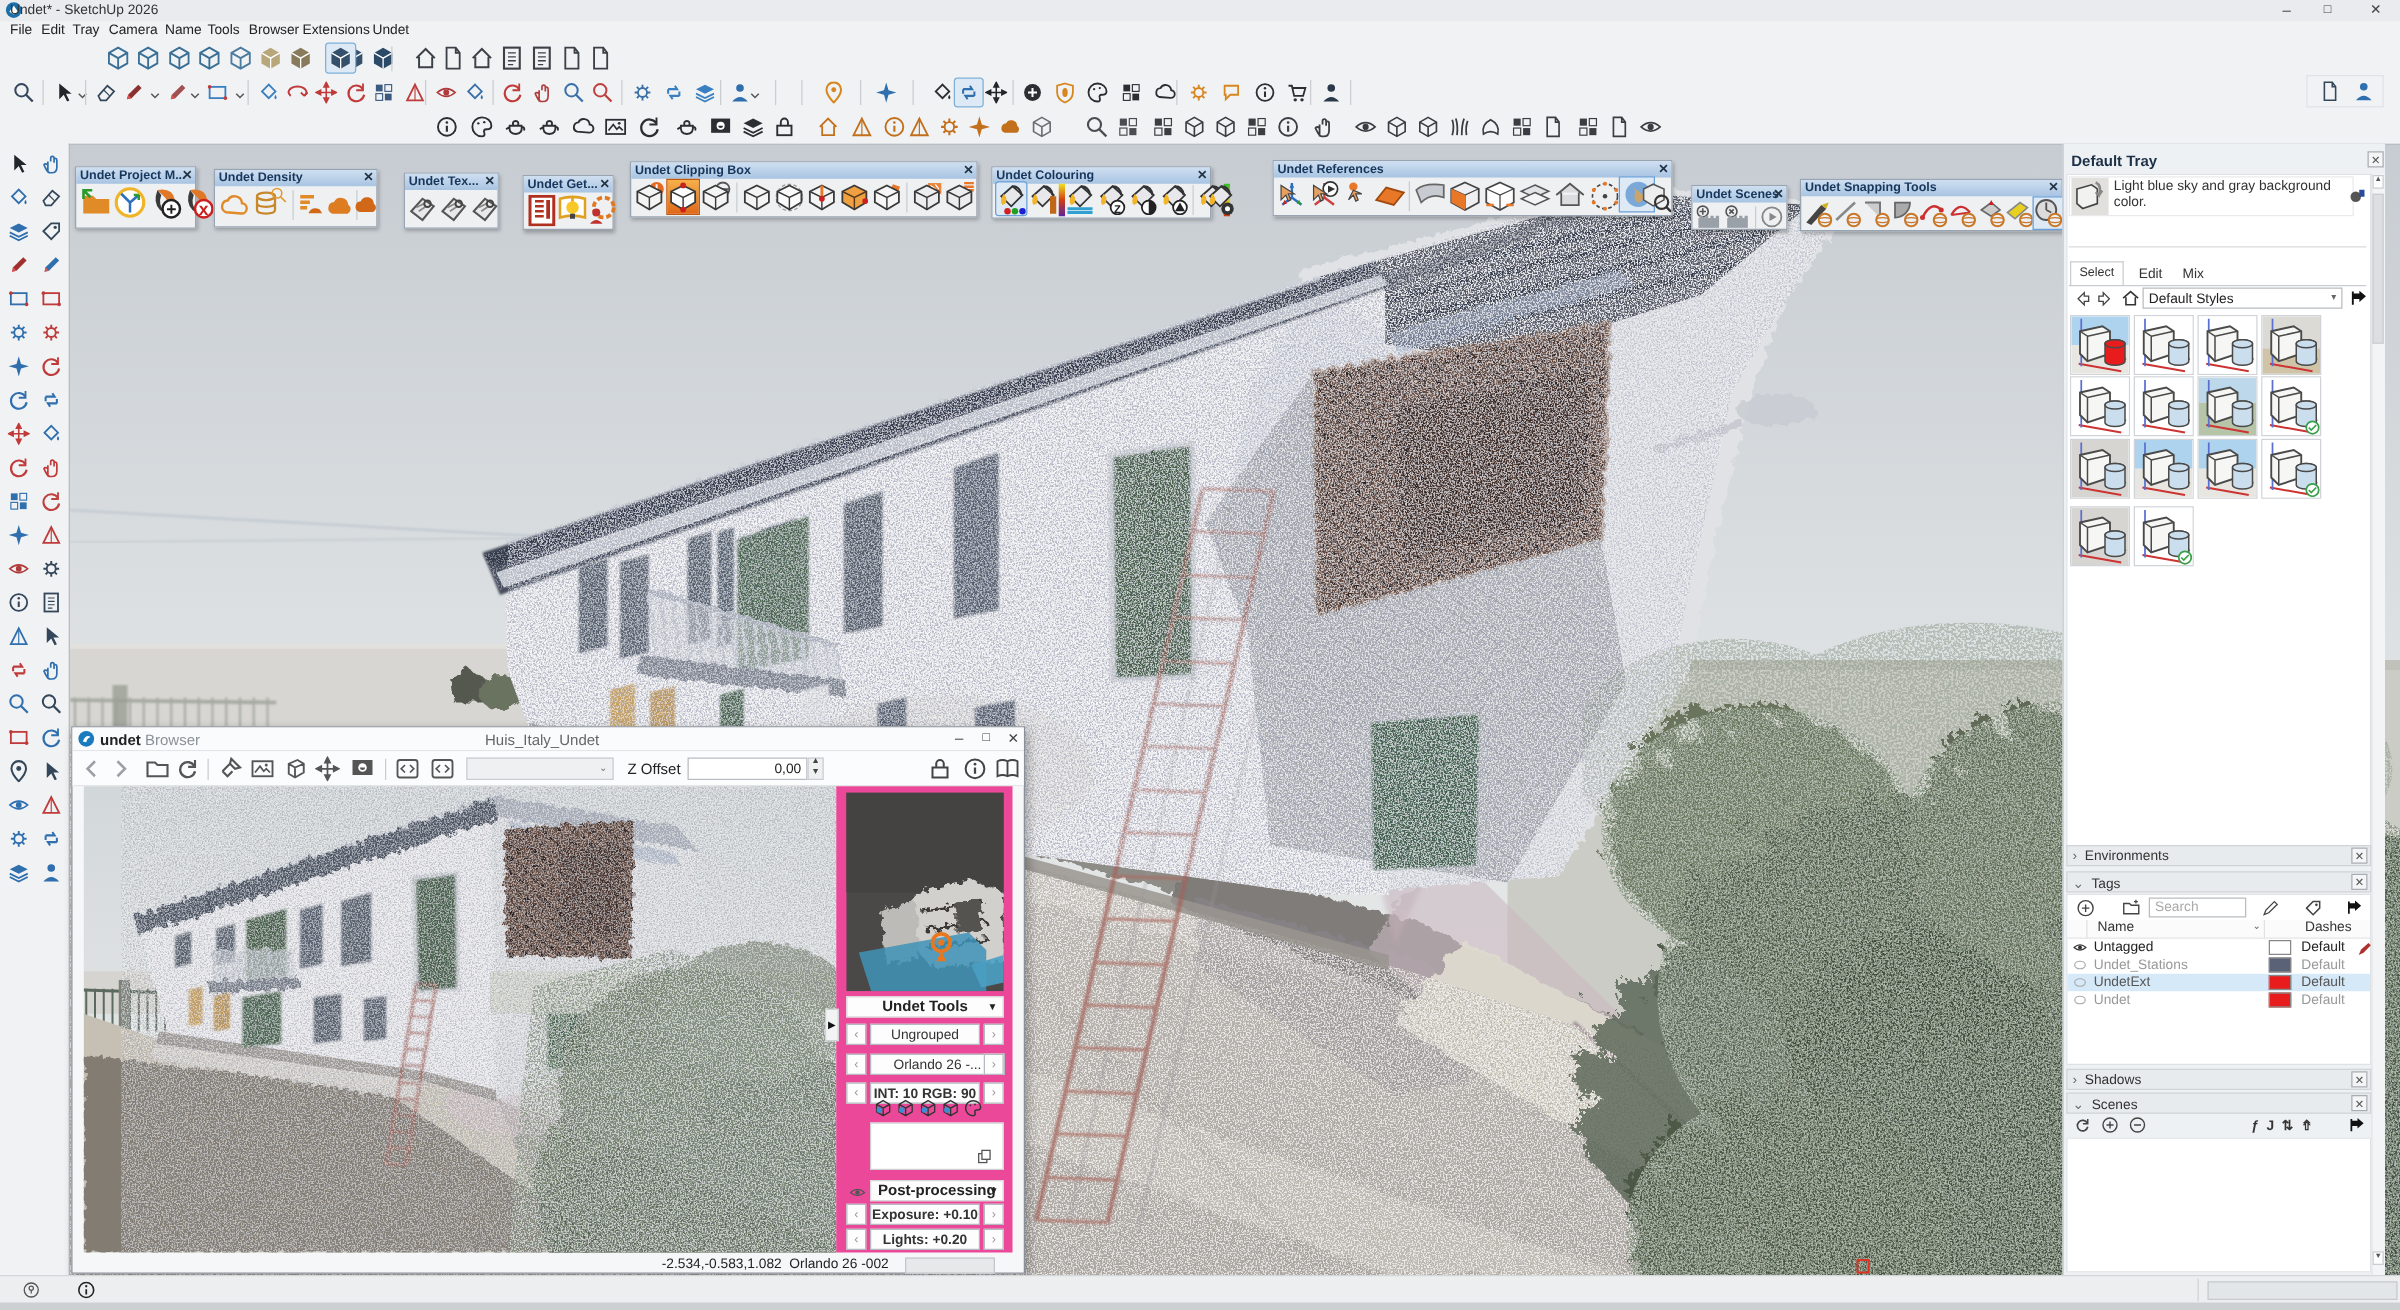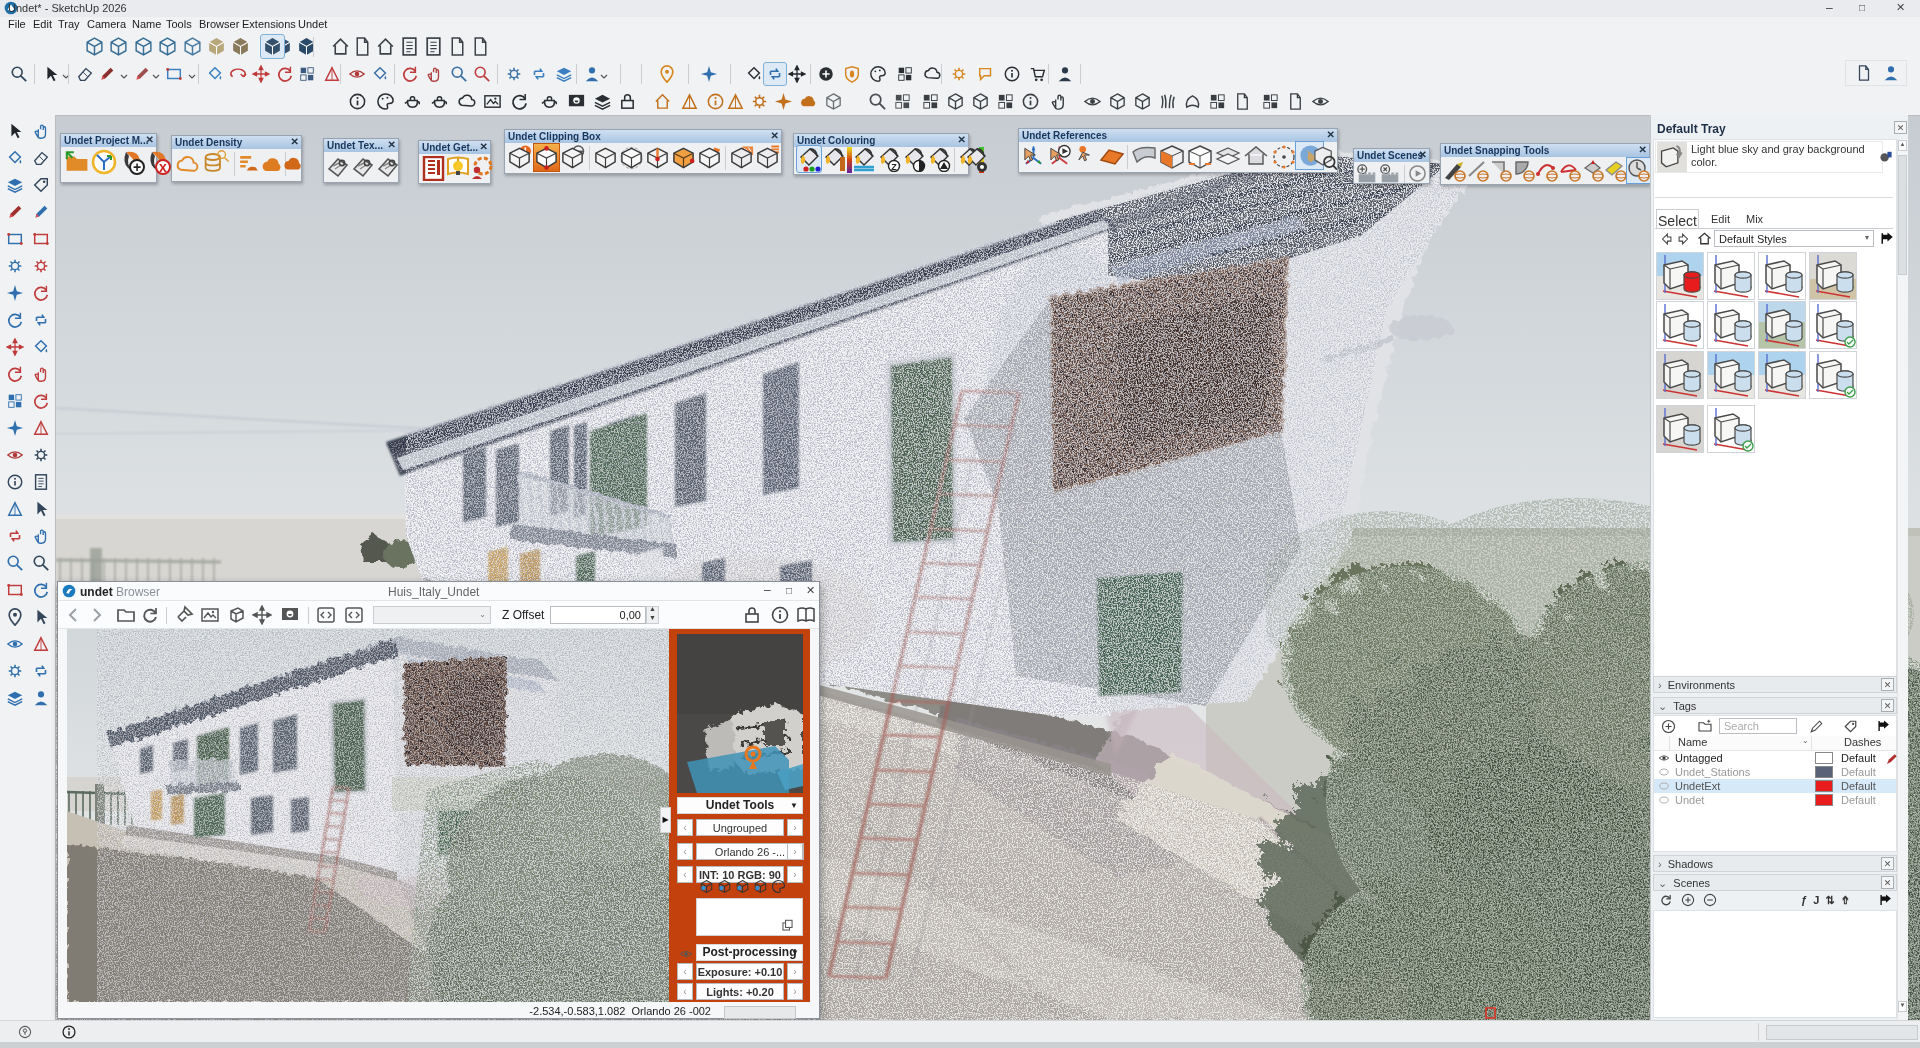--- a/index.html
+++ b/index.html
@@ -1339,21 +1339,21 @@
       <rect width="46" height="46" fill="#e2e0dc"></rect>
       <path d="M7 14 L25 9 L32 14 L32 32 L14 38 L7 32 Z" fill="#f2f2f0" stroke="#444" stroke-width="2"></path>
       <path d="M30 6 Q38 10 34 22 L30 18 M34 22 L38 16" stroke="#888" stroke-width="3" fill="none"></path>
     </svg>
     <span class="abs" style="left:40px;top:28px;font-size:11px;color:#333;width:186px;line-height:13px">Light blue sky and gray background color.</span>
     <svg class="abs" style="left:228px;top:34px" width="14" height="14" viewBox="0 0 20 20">
       <circle cx="8" cy="12" r="6" fill="#555"></circle>
       <rect x="12" y="4" width="6" height="8" fill="#2a4a9a"></rect>
     </svg>
     <div class="abs" style="left:4px;top:82px;width:238px;height:1px;background:#d8dadc"></div>
-    <div class="abs" style="left:5px;top:94px;width:43px;height:20px;background:#fff;border:1px solid #c9cdd1;border-bottom:1px solid #fff;font-size:14px;color:#333;text-align:center;padding-top:3px">Select</div>
+    <div class="abs" style="left:5px;top:94px;width:43px;height:20px;background:#fff;border:1px solid #c9cdd1;border-bottom:1px solid #fff;font-size:10px;color:#333;text-align:center;padding-top:3px">Select</div>
     <span class="abs" style="left:60px;top:98px;font-size:11px;color:#333">Edit</span>
     <span class="abs" style="left:95px;top:98px;font-size:11px;color:#333">Mix</span>
     <div class="abs" style="left:4px;top:113px;width:238px;height:1px;background:#c9cdd1"></div>
     <svg class="i" style="left:8px;top:117px" width="14" height="14" viewBox="0 0 20 20">
       <path d="M12 3 L5 10 L12 17 V13 H17 V7 H12 Z" fill="none" stroke="#444" stroke-width="1.5"></path>
     </svg>
     <svg class="i" style="left:26px;top:117px" width="14" height="14" viewBox="0 0 20 20">
       <path d="M8 3 L15 10 L8 17 V13 H3 V7 H8 Z" fill="none" stroke="#444" stroke-width="1.5"></path>
     </svg>
     <svg class="i" style="left:46px;top:116px" width="15" height="15" viewBox="0 0 20 20">
@@ -1798,21 +1798,21 @@
         <g clip-path="url(#btclip)">
           <rect x="330" y="120" width="272" height="253" fill="#000" filter="url(#grainG)" opacity="0.85"></rect>
           <rect x="330" y="120" width="272" height="253" fill="#000" filter="url(#grainL)" opacity="0.3"></rect>
         </g>
         <clipPath id="btclip">
           <polygon points="360,160 470,130 602,180 602,373 340,373 350,250"></polygon>
         </clipPath>
         <rect x="30" y="0" width="572" height="373" fill="#000" filter="url(#bgrainD)" opacity="0.5"></rect>
         <rect x="30" y="0" width="572" height="373" fill="#000" filter="url(#grainL)" opacity="0.45"></rect>
       </svg></div>
-    <div class="abs" style="left:611px;top:47px;width:141px;height:373px;background:#c2410c;overflow:hidden">
+    <div class="abs" style="left:611px;top:47px;width:141px;height:373px;background:#ec4899;overflow:hidden">
       <svg class="abs" style="left:8px;top:5px" width="126" height="159" viewBox="0 0 126 159">
         <rect width="126" height="159" fill="#4b4947"></rect>
         <rect x="0" y="0" width="126" height="80" fill="#454341"></rect>
         <g filter="url(#bfuzz)">
           <polygon points="55,80 100,70 126,80 126,135 68,140 52,120" fill="#d2d0cc"></polygon>
           <polygon points="28,95 55,85 58,132 32,138" fill="#bdbbb7"></polygon>
           <path d="M60 95 L110 88 M62 110 L112 103 M64 124 L114 117" stroke="#3a3836" stroke-width="3"></path>
           <rect x="88" y="86" width="20" height="26" fill="#55534f"></rect>
         </g>
         <polygon points="10,128 98,112 112,126 112,159 20,159" fill="#3f93b8" opacity="0.85"></polygon>

